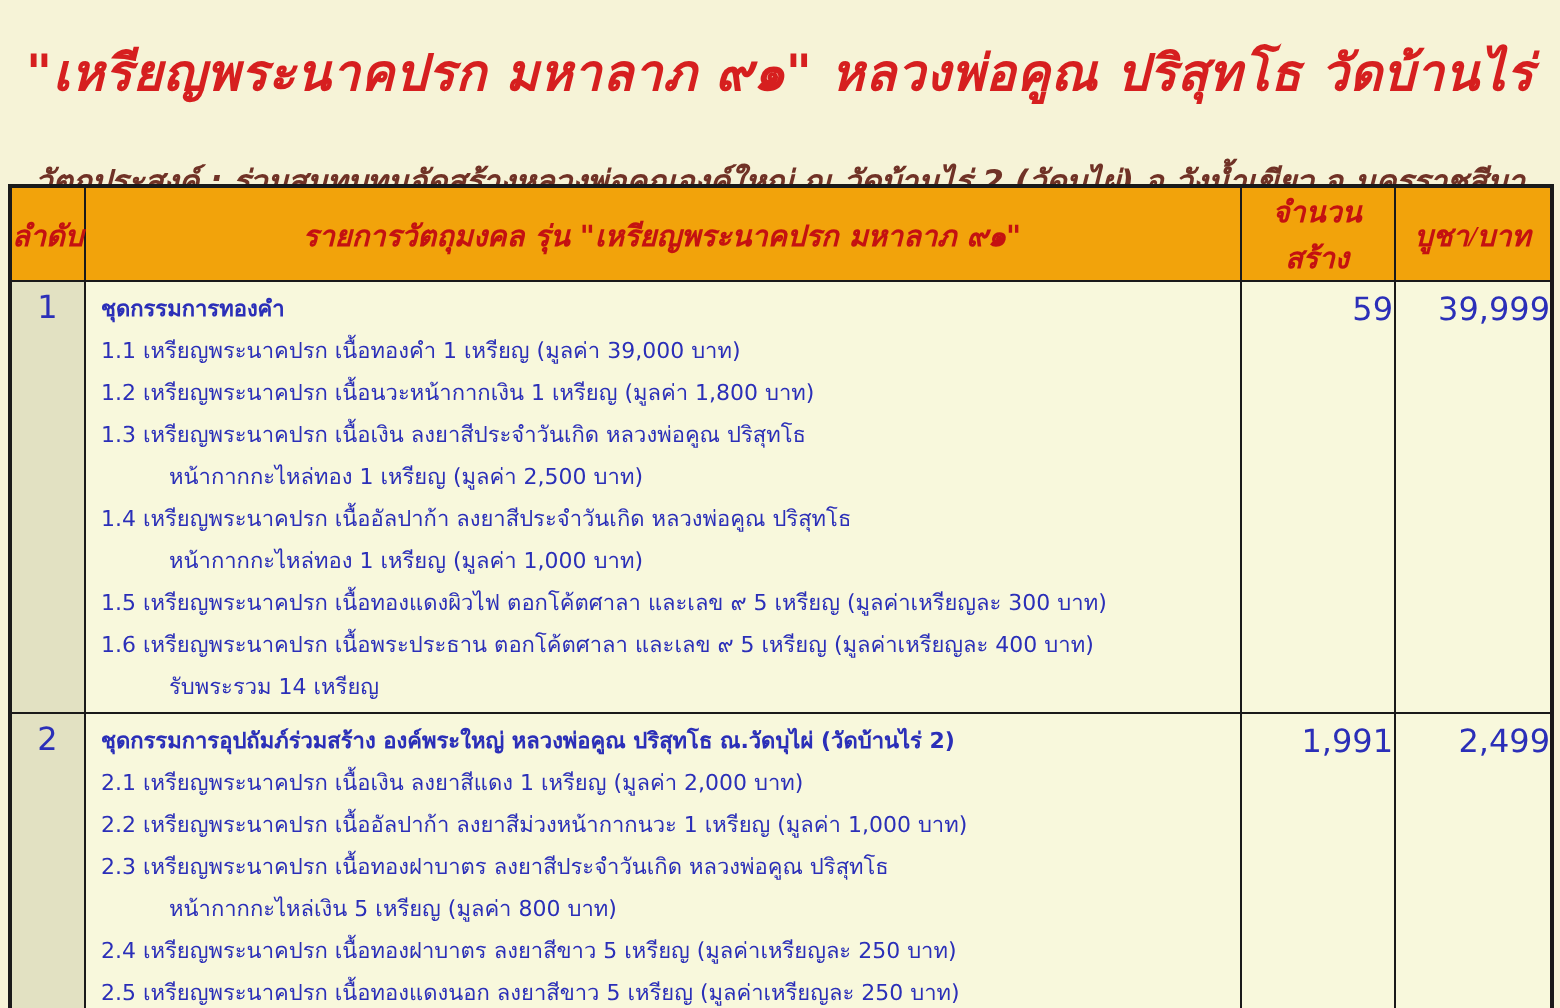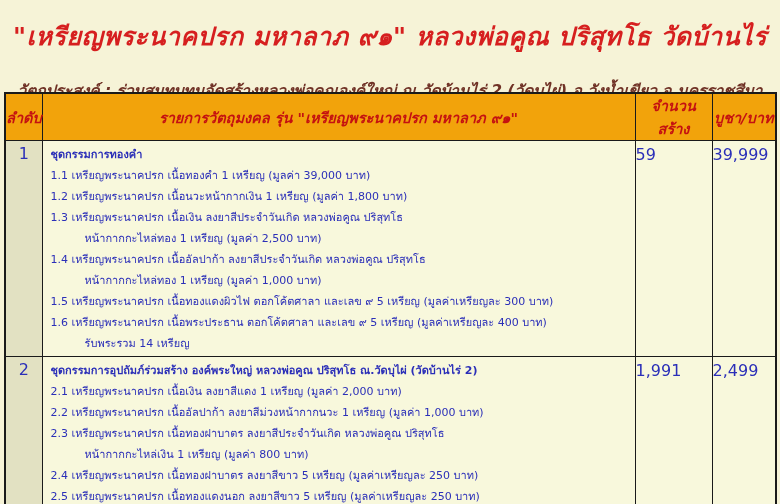--- a/index.html
+++ b/index.html
@@ -47,21 +47,21 @@
     color:var(--header-text);
     font-style:italic;
     font-weight:bold;
     font-size:14.5px;
     height:28px;
     border-bottom:2px solid var(--border);
     text-align:center;
   }
   .col-index{width:37px;text-align:right;}
   .col-qty{width:77px;}
-  .col-price{width:64px;}
+  .col-price{width:79px;font-family:Liberation Serif, serif;}
   td{vertical-align:top; color:var(--body-text);}
   .cell-index{
     background:var(--index-col-bg);
     text-align:center;
     font-size:16px;
     padding-top:3px;
   }
   .cell-item{
     background:var(--body-bg);
     padding:3px 4px 2px 4px;
@@ -69,21 +69,21 @@
   .cell-item .line{
     font-size:11px;
     line-height:21px;
     padding-left:4px;
     white-space:nowrap;
   }
   .cell-item .line.cont{padding-left:38px;}
   .cell-item .line.section-title{font-weight:bold;}
   .cell-qty,.cell-price{
     background:var(--body-bg);
-    text-align:left;
+    text-align:right;
     font-size:16px;
     padding-top:4px;
   }
 </style>
 </head>
 <body>
 
 <div class="title">"เหรียญพระนาคปรก มหาลาภ ๙๑"  หลวงพ่อคูณ ปริสุทโธ วัดบ้านไร่</div>
 <div class="subtitle">วัตถุประสงค์ : ร่วมสมทบทุนจัดสร้างหลวงพ่อคูณองค์ใหญ่ ณ.วัดบ้านไร่ 2 (วัดบุไผ่) อ.วังน้ำเขียว จ.นครราชสีมา</div>
 
@@ -114,21 +114,21 @@
         <td class="cell-qty">59</td>
         <td class="cell-price">39,999</td>
       </tr>
       <tr>
         <td class="cell-index">2</td>
         <td class="cell-item">
           <div class="line section-title">ชุดกรรมการอุปถัมภ์ร่วมสร้าง องค์พระใหญ่ หลวงพ่อคูณ ปริสุทโธ ณ.วัดบุไผ่ (วัดบ้านไร่ 2)</div>
           <div class="line">2.1 เหรียญพระนาคปรก เนื้อเงิน ลงยาสีแดง 1 เหรียญ (มูลค่า 2,000 บาท)</div>
           <div class="line">2.2 เหรียญพระนาคปรก เนื้ออัลปาก้า ลงยาสีม่วงหน้ากากนวะ 1 เหรียญ (มูลค่า 1,000 บาท)</div>
           <div class="line">2.3 เหรียญพระนาคปรก เนื้อทองฝาบาตร ลงยาสีประจำวันเกิด หลวงพ่อคูณ ปริสุทโธ</div>
-          <div class="line cont">หน้ากากกะไหล่เงิน 1 เหรียญ (มูลค่า 800 บาท)</div>
+          <div class="line cont">หน้ากากกะไหล่เงิน 5 เหรียญ (มูลค่า 800 บาท)</div>
           <div class="line">2.4 เหรียญพระนาคปรก เนื้อทองฝาบาตร ลงยาสีขาว 5 เหรียญ (มูลค่าเหรียญละ 250 บาท)</div>
           <div class="line">2.5 เหรียญพระนาคปรก เนื้อทองแดงนอก ลงยาสีขาว 5 เหรียญ (มูลค่าเหรียญละ 250 บาท)</div>
         </td>
         <td class="cell-qty">1,991</td>
         <td class="cell-price">2,499</td>
       </tr>
     </tbody>
 </table>
 
 </body></html>

